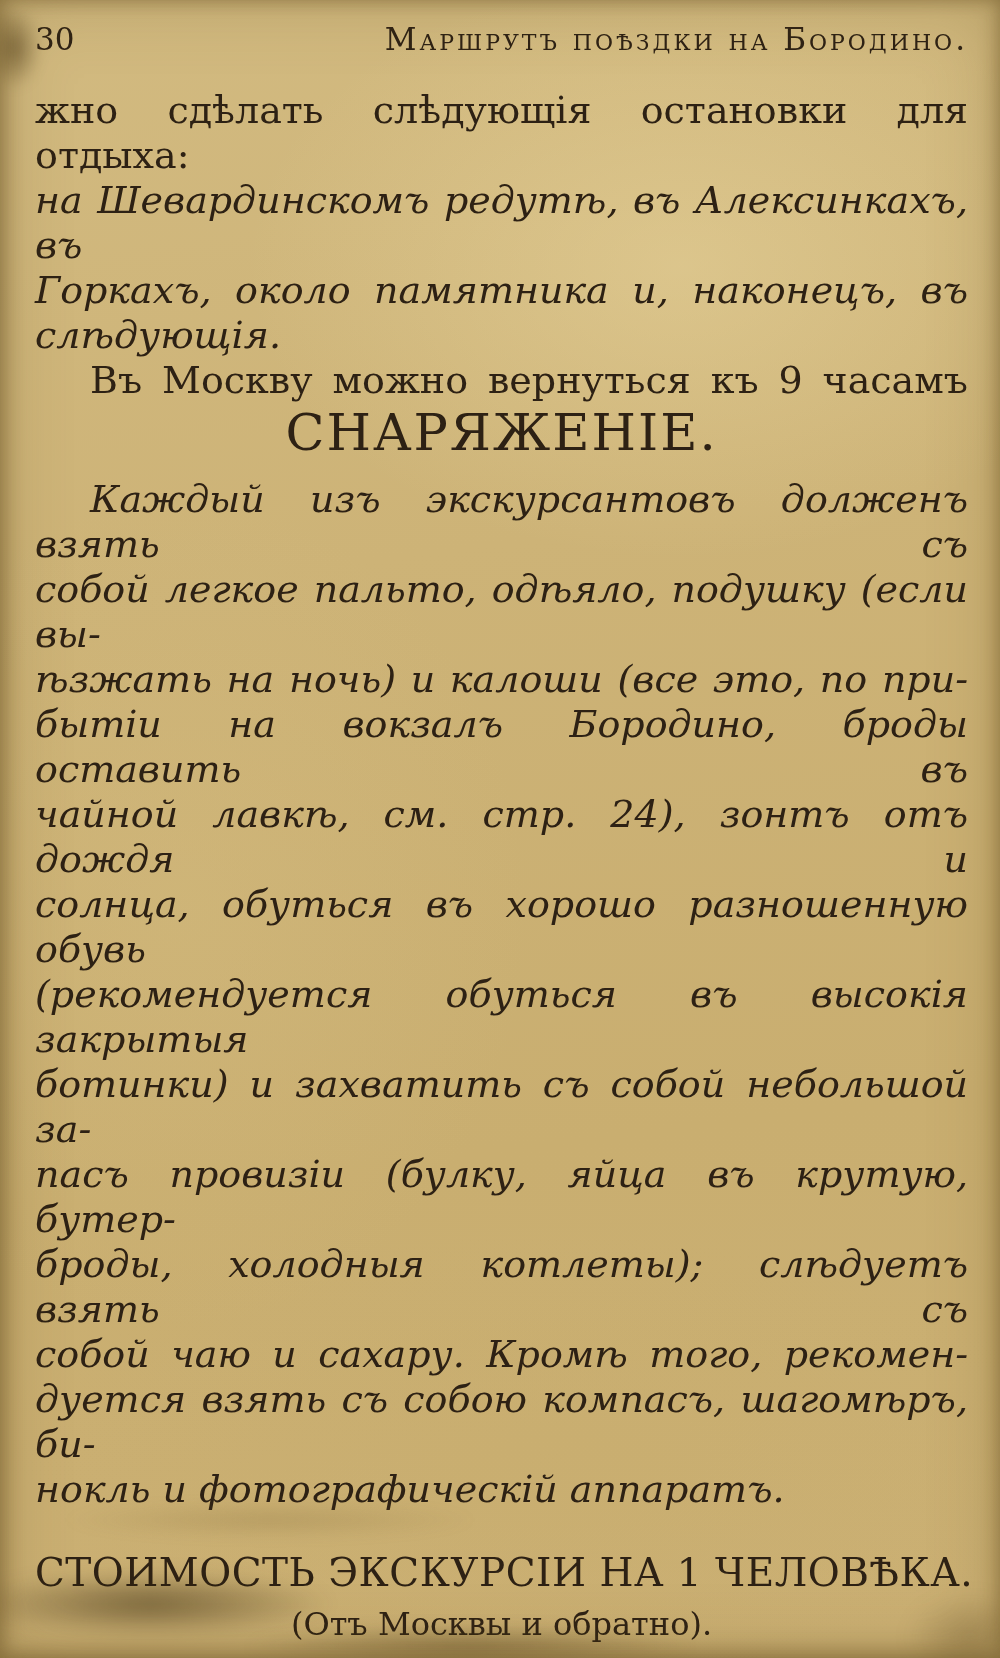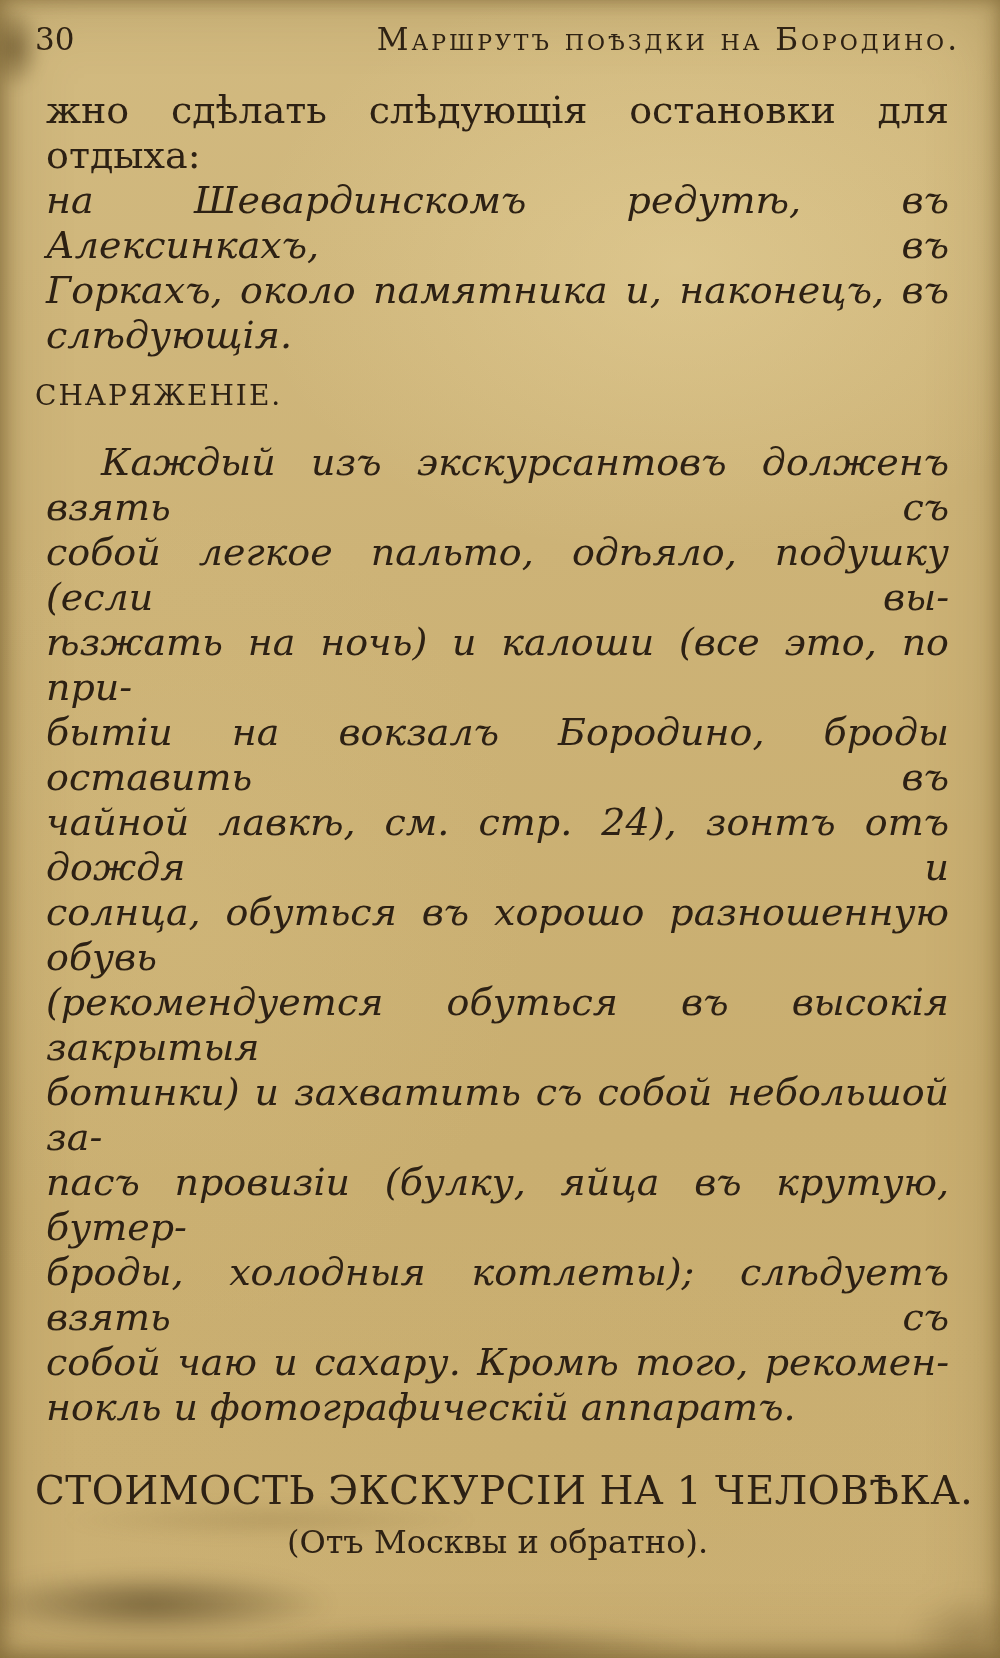--- a/index.html
+++ b/index.html
@@ -1,20 +1,20 @@
 <!DOCTYPE html>
 <html><head>
 <meta charset="utf-8">
 <style>
   html,body{margin:0;padding:0;background:#8a7a55;}
   .page{
     position:relative;
     width:1000px;height:1658px;
     box-sizing:border-box;
-    padding:20px 40px 0 35px;
+    padding:20px 32px 0 35px;
     overflow:hidden;
     font-family:"DejaVu Serif","Liberation Serif",serif;
     color:#2d2114;
     background:
       radial-gradient(ellipse 620px 420px at 68% 16%, rgba(240,222,168,.38), transparent 70%),
       radial-gradient(ellipse 500px 600px at 18% 55%, rgba(214,190,130,.30), transparent 70%),
       radial-gradient(ellipse 700px 300px at 55% 88%, rgba(199,172,108,.35), transparent 75%),
       linear-gradient(173deg, #d2ba80 0%, #cdb377 34%, #c9ae70 68%, #cbb074 100%);
   }
   .page::after{
@@ -29,28 +29,28 @@
   .stain.s1{left:-14px;top:6px;width:56px;height:84px;background:radial-gradient(ellipse,rgba(70,52,18,.55),transparent 70%);filter:blur(6px);}
   .stain.s2{left:-30px;top:1572px;width:360px;height:64px;background:radial-gradient(ellipse,rgba(52,38,12,.55),transparent 72%);filter:blur(9px);}
   .stain.s3{left:240px;top:1624px;width:460px;height:44px;background:radial-gradient(ellipse,rgba(66,48,16,.38),transparent 70%);filter:blur(7px);}
   .stain.s4{left:905px;top:1592px;width:130px;height:90px;background:radial-gradient(ellipse,rgba(92,70,30,.32),transparent 70%);filter:blur(9px);}
   .stain.s5{left:60px;top:1500px;width:420px;height:40px;background:radial-gradient(ellipse,rgba(120,96,48,.22),transparent 70%);filter:blur(6px);}
 
   .header{position:relative;height:40px;font-size:31px;line-height:38px;}
   .pagenum{position:absolute;left:0;top:0;}
   .runhead{text-align:right;font-variant-caps:small-caps;letter-spacing:3px;}
 
-  .para{margin:11px;}
+  .para{margin:0;}
   .p1{margin-top:28px;}
   .bl{font-size:38px;line-height:45px;}
   .just{text-align:justify;text-align-last:justify;}
   .it{font-style:italic;}
   .ind{text-indent:55px;}
 
-  .h1{margin:14px 0 20px 0;font-size:28px;line-height:48px;text-align:left;letter-spacing:2px;}
+  .h1{margin:6px 0 20px 0;font-size:51px;line-height:48px;text-align:center;letter-spacing:2px;}
   .h2{margin-top:36px;font-size:39px;line-height:50px;text-align:center;letter-spacing:0.5px;white-space:nowrap;}
   .h2sub{margin-top:6px;font-size:32px;line-height:40px;text-align:center;}
 </style>
 </head>
 <body>
 
 <div class="page">
 
   <div class="header">
     <div class="pagenum">30</div>
@@ -58,36 +58,38 @@
   </div>
 
   <div class="para p1">
     <div class="bl just">жно сдѣлать слѣдующія остановки для отдыха:</div>
     <div class="bl just it">на Шевардинскомъ редутѣ, въ Алексинкахъ, въ</div>
     <div class="bl just it">Горкахъ, около памятника и, наконецъ, въ</div>
     <div class="bl it">слѣдующія.</div>
   </div>
 
   <div class="para">
+    <div class="bl just ind">Въ Москву можно вернуться къ 9 часамъ</div>
   </div>
 
   <div class="h1">СНАРЯЖЕНІЕ.</div>
 
   <div class="para">
     <div class="bl just it ind">Каждый изъ экскурсантовъ долженъ взять съ</div>
     <div class="bl just it">собой легкое пальто, одѣяло, подушку (если вы-</div>
     <div class="bl just it">ѣзжать на ночь) и калоши (все это, по при-</div>
     <div class="bl just it">бытіи на вокзалъ Бородино, броды оставить въ</div>
     <div class="bl just it">чайной лавкѣ, см. стр. 24), зонтъ отъ дождя и</div>
     <div class="bl just it">солнца, обуться въ хорошо разношенную обувь</div>
     <div class="bl just it">(рекомендуется обуться въ высокія закрытыя</div>
     <div class="bl just it">ботинки) и захватить съ собой небольшой за-</div>
     <div class="bl just it">пасъ провизіи (булку, яйца въ крутую, бутер-</div>
     <div class="bl just it">броды, холодныя котлеты); слѣдуетъ взять съ</div>
     <div class="bl just it">собой чаю и сахару. Кромѣ того, рекомен-</div>
+    <div class="bl just it">дуется взять съ собою компасъ, шагомѣръ, би-</div>
     <div class="bl it">нокль и фотографическій аппаратъ.</div>
   </div>
 
   <div class="h2">СТОИМОСТЬ ЭКСКУРСІИ НА 1 ЧЕЛОВѢКА.</div>
   <div class="h2sub">(Отъ Москвы и обратно).</div>
 
   <div class="stain s1"></div>
   <div class="stain s2"></div>
   <div class="stain s3"></div>
   <div class="stain s4"></div>

